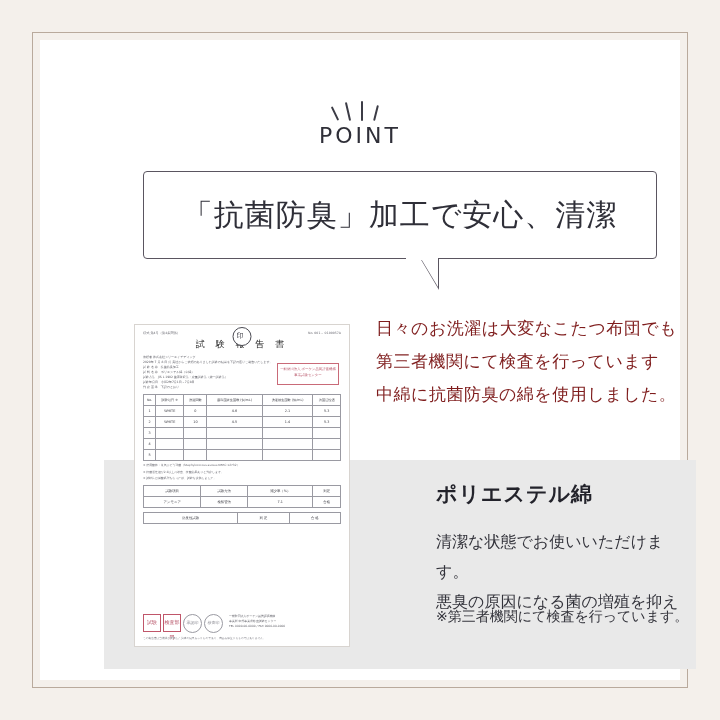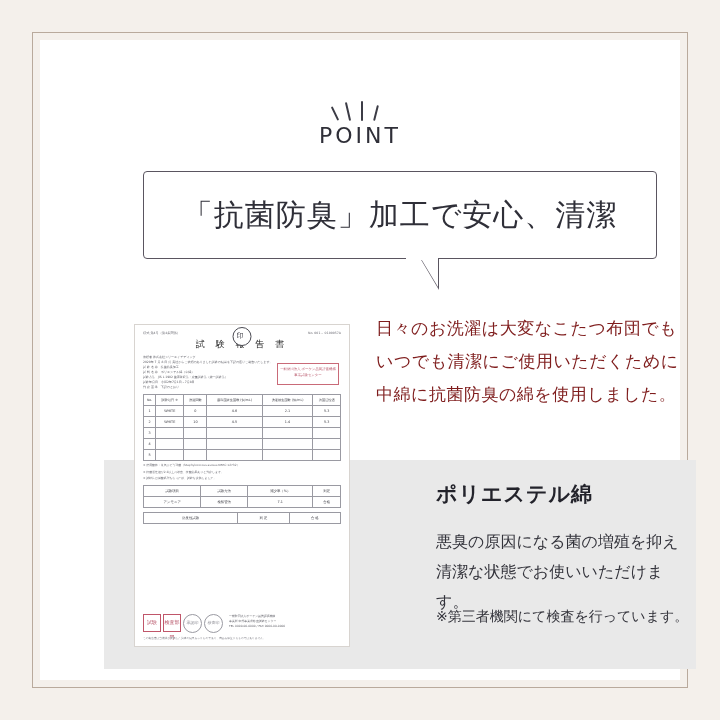--- a/index.html
+++ b/index.html
@@ -364,21 +364,21 @@
       <div class="bubble-text">「抗菌防臭」加工で安心、清潔</div>
     </div>
     <div class="bubble-tail">
       <span class="tail-line"></span>
       <span class="tail-fill"></span>
     </div>
     <div class="tail-cover"></div>
 
     <div class="para-top">
       <div>日々のお洗濯は大変なこたつ布団でも</div>
-      <div>いつでも清潔にご使用いただくために</div>
+      <div>第三者機関にて検査を行っています</div>
       <div>中綿に抗菌防臭の綿を使用しました。</div>
     </div>
 
     <div class="grey-block"></div>
 
     <div class="cert">
       <div class="cert-topline">
         <span>様式 第4号（第4条関係）</span>
         <span>No. 001－ 0100057A</span>
       </div>
@@ -497,19 +497,19 @@
             <div>事業所 中部事業所検査試験センター</div>
             <div>TEL 0000-00-0000 / FAX 0000-00-0000</div>
           </div>
         </div>
         <div class="cert-lastline">この報告書は当機構が実施した試験の結果を示すものであり、商品を保証するものではありません。</div>
       </div>
     </div>
 
     <div class="sub-head">ポリエステル綿</div>
     <div class="para-bottom">
+      <div>清潔な状態でお使いいただけます。</div>
       <div>悪臭の原因になる菌の増殖を抑え</div>
-      <div>清潔な状態でお使いいただけます。</div>
     </div>
     <div class="note">※第三者機関にて検査を行っています。</div>
 
   </div>
 </div>
 
 </body></html>

